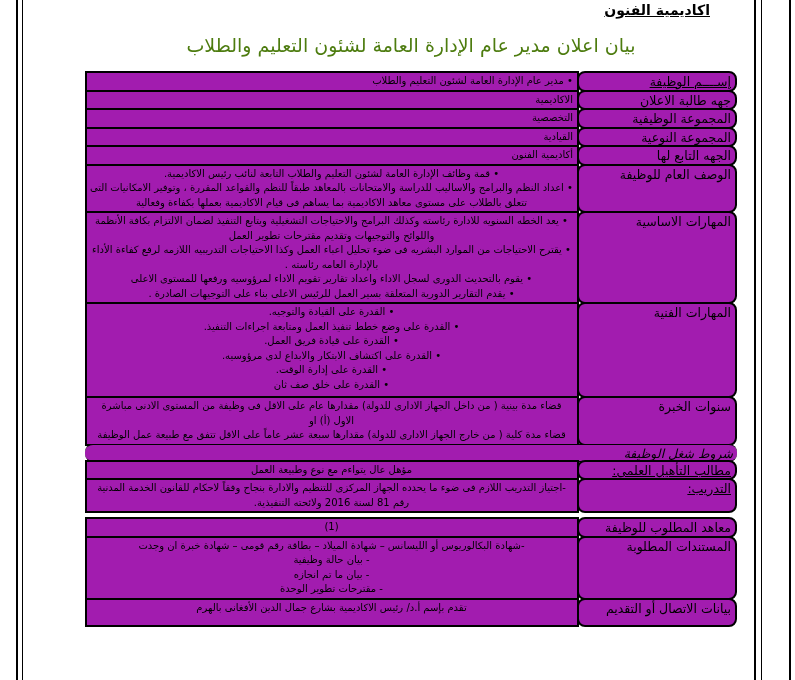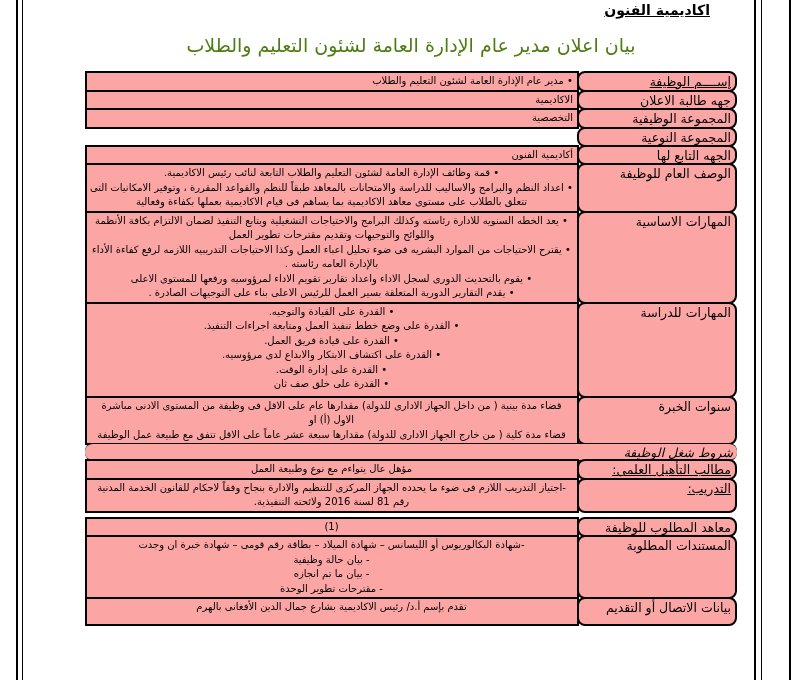--- a/index.html
+++ b/index.html
@@ -15,21 +15,21 @@
   .edge-right{position:absolute;top:0;bottom:0;left:789px;width:2px;background:#000;}
 
   .header-note{position:absolute;top:2px;right:85px;font-size:14px;font-weight:bold;
     text-decoration:underline;white-space:nowrap;}
   .doc-title{position:absolute;top:34px;right:58px;width:652px;text-align:center;
     font-size:19px;color:#4d7c0f;white-space:nowrap;}
 
   .announce-table{position:absolute;top:71px;right:58px;width:652px;}
   .trow{display:flex;flex-direction:row;align-items:stretch;}
   .trow + .trow{margin-top:-2px;}
-  .cell{border:2px solid #000;box-sizing:border-box;background:#fca5a5;}
+  .cell{border:2px solid #000;box-sizing:border-box;background:#a21caf;}
   .label-cell{flex:0 0 160px;width:160px;font-size:12.5px;line-height:15px;
     text-align:right;padding:1px 4px 0 2px;border-radius:8px;}
   .value-cell{flex:1 1 auto;margin-right:-2px;font-size:10px;line-height:14.5px;
     padding:1px 4px 1px 3px;}
   .value-cell .line{white-space:normal;}
   .align-right .line{text-align:right;}
   .align-center .line{text-align:center;}
   .u{text-decoration:underline;}
   
   .trow.thin .cell{border-width:1px 0;border-color:#000;font-style:italic;}
@@ -76,20 +76,23 @@
         </div>
   </div>
       <div class="trow">
     <div class="cell label-cell">المجموعة الوظيفية</div>
     <div class="cell value-cell align-right">
           <div class="line">التخصصية</div>
         </div>
   </div>
       <div class="trow">
     <div class="cell label-cell">المجموعة النوعية</div>
+    <div class="cell value-cell align-right">
+          <div class="line">القيادية</div>
+        </div>
   </div>
       <div class="trow">
     <div class="cell label-cell">الجهه التابع لها</div>
     <div class="cell value-cell align-right">
           <div class="line">أكاديمية الفنون</div>
         </div>
   </div>
       <div class="trow">
     <div class="cell label-cell">الوصف  العام للوظيفة</div>
     <div class="cell value-cell align-center">
@@ -100,21 +103,21 @@
       <div class="trow">
     <div class="cell label-cell">المهارات الاساسية</div>
     <div class="cell value-cell align-center">
           <div class="line">• يعد الخطه السنويه للادارة رئاسته وكذلك البرامج والاحتياجات التشغيلية ويتابع التنفيذ لضمان الالتزام بكافة الأنظمة واللوائح والتوجيهات وتقديم مقترحات تطوير العمل</div>
           <div class="line">• يقترح الاحتياجات من الموارد البشريه فى ضوء  تحليل اعباء العمل  وكذا الاحتياجات التدريبيه اللازمه لرفع كفاءة  الأداء بالإدارة العامه رئاسته .</div>
           <div class="line">• يقوم بالتحديث الدورى لسجل الاداء واعداد تقارير تقويم الاداء لمرؤوسيه ورفعها للمستوى الاعلى</div>
           <div class="line">• يقدم التقارير الدورية المتعلقة بسير العمل للرئيس الاعلى بناء على التوجيهات الصادرة .</div>
         </div>
   </div>
       <div class="trow">
-    <div class="cell label-cell">المهارات للدراسة</div>
+    <div class="cell label-cell">المهارات الفنية</div>
     <div class="cell value-cell align-center">
           <div class="line">• القدرة على القيادة والتوجيه.</div>
           <div class="line">• القدرة على وضع خطط تنفيذ العمل ومتابعة اجراءات التنفيذ.</div>
           <div class="line">• القدرة على قيادة فريق العمل.</div>
           <div class="line">• القدرة على اكتشاف الابتكار والابداع لدى مرؤوسيه.</div>
           <div class="line">• القدرة على إدارة الوقت.</div>
           <div class="line">• القدرة على خلق صف ثان</div>
         </div>
   </div>
       <div class="trow">

